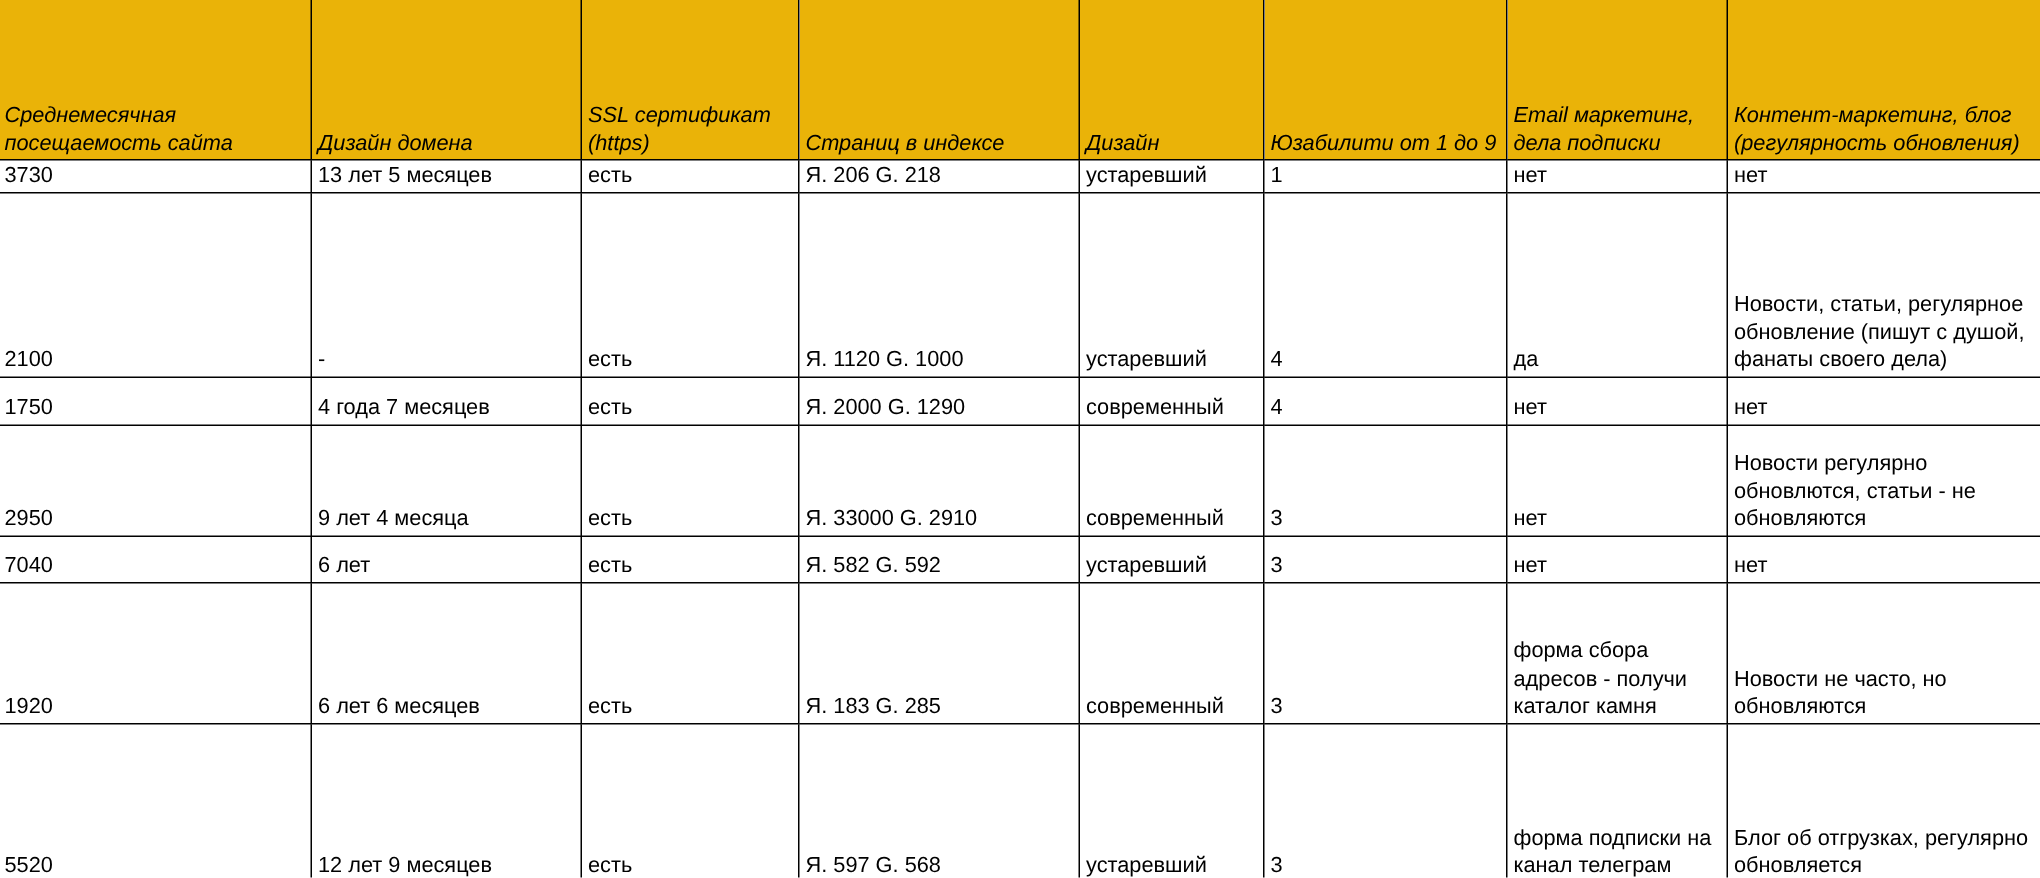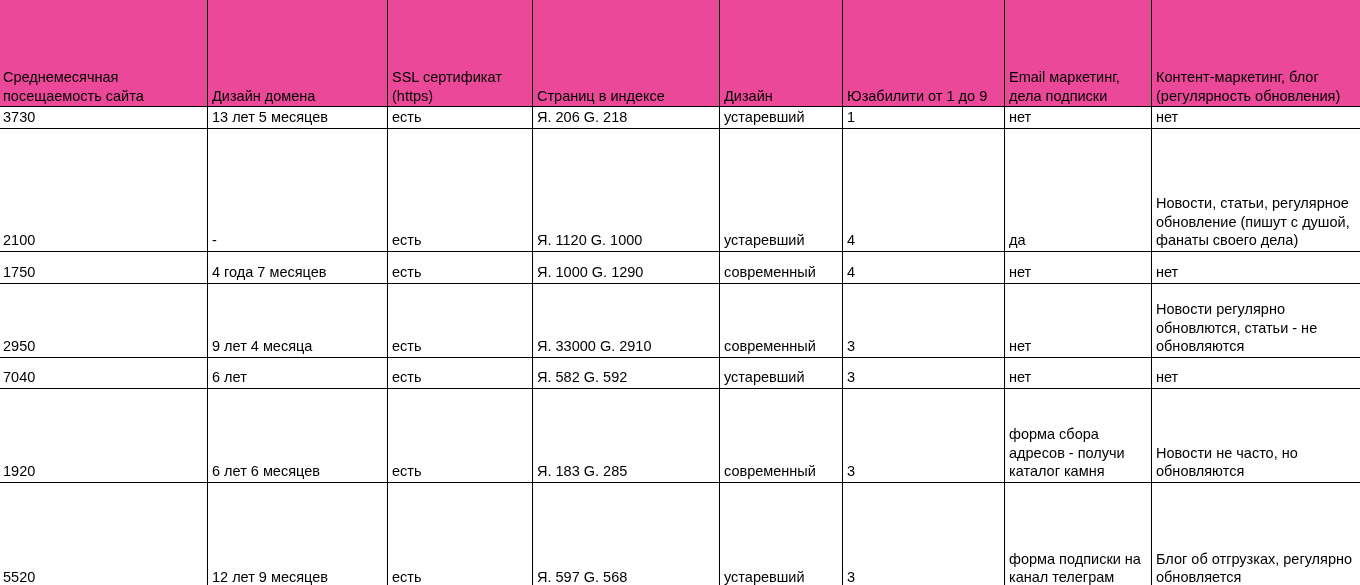--- a/index.html
+++ b/index.html
@@ -18,21 +18,21 @@
     table.sheet th, table.sheet td {
       border: 1.5px solid #000;
       padding: 1px 4px 1px 4px;
       vertical-align: bottom;
       text-align: left;
       font-weight: normal;
       white-space: normal;
       overflow: hidden;
       word-wrap: break-word;
     }
-    table.sheet thead th { background: #ec4899; }
+    table.sheet thead th { background: #eab308; font-style: italic; }
     table.sheet thead tr { height: 108px; }
     tr.r1 { height: 21px; }
     tr.r2 { height: 123px; }
     tr.r3 { height: 32px; }
     tr.r4 { height: 74px; }
     tr.r5 { height: 31px; }
     tr.r6 { height: 94px; }
     tr.r7 { height: 106px; }
   </style>
 </head>
@@ -79,21 +79,21 @@
       <td>Я. 1120 G. 1000</td>
       <td>устаревший</td>
       <td>4</td>
       <td>да</td>
       <td>Новости, статьи, регулярное обновление (пишут с душой, фанаты своего дела)</td>
     </tr>
     <tr class="r3">
       <td>1750</td>
       <td>4 года 7 месяцев</td>
       <td>есть</td>
-      <td>Я. 1000 G. 1290</td>
+      <td>Я. 2000 G. 1290</td>
       <td>современный</td>
       <td>4</td>
       <td>нет</td>
       <td>нет</td>
     </tr>
     <tr class="r4">
       <td>2950</td>
       <td>9 лет 4 месяца</td>
       <td>есть</td>
       <td>Я. 33000 G. 2910</td>

